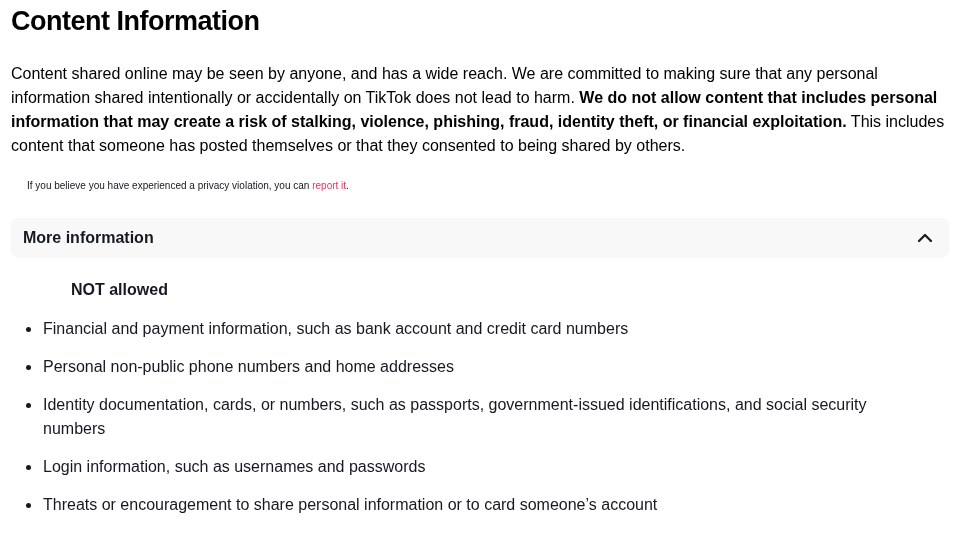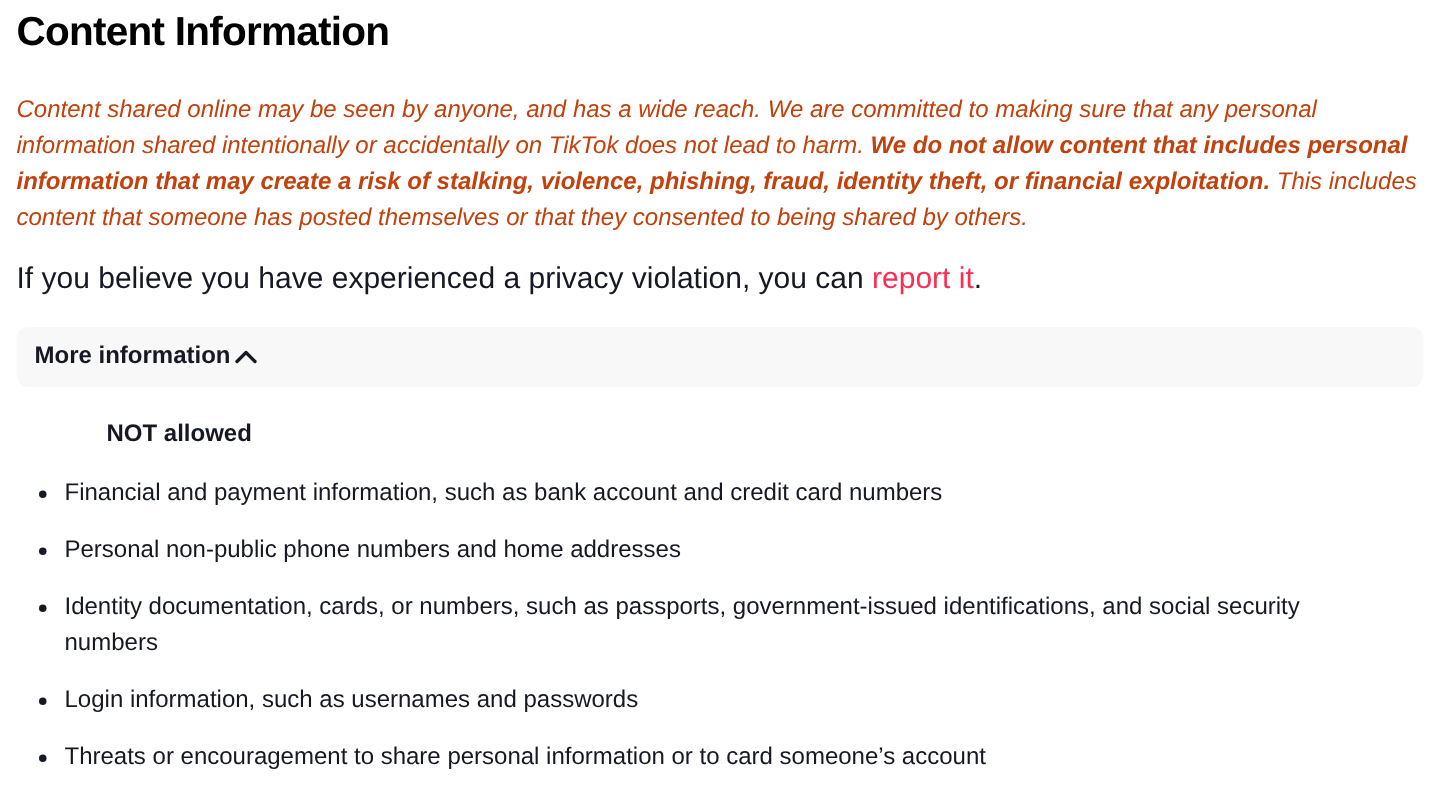--- a/index.html
+++ b/index.html
@@ -31,48 +31,47 @@
       line-height: 34px;
       white-space: nowrap;
     }
     .intro {
       position: absolute;
       top: 62px;
       left: 0;
       width: 935px;
       font-size: 16px;
       line-height: 24px;
-      color: #c2410c;
-      font-style: italic;
+      color: #000000;
     }
     .intro b { font-weight: 700; }
     .report-line {
       position: absolute;
       top: 174px;
-      left: 0;
-      font-size: 20px;
+      left: 16px;
+      font-size: 10px;
       line-height: 24px;
       white-space: nowrap;
     }
     .report-link {
       color: #fe2c55;
       text-decoration: none;
       cursor: pointer;
     }
     .accordion {
       position: absolute;
       top: 218px;
       left: 0;
       width: 938px;
       height: 40px;
       background: #f8f8f8;
       border-radius: 8px;
       display: flex;
       align-items: center;
-      justify-content: flex-start;
+      justify-content: space-between;
       padding: 0 12px;
       cursor: pointer;
     }
     .accordion-label {
       font-size: 16px;
       font-weight: 700;
       color: #161823;
     }
     .chevron {
       width: 20px;

